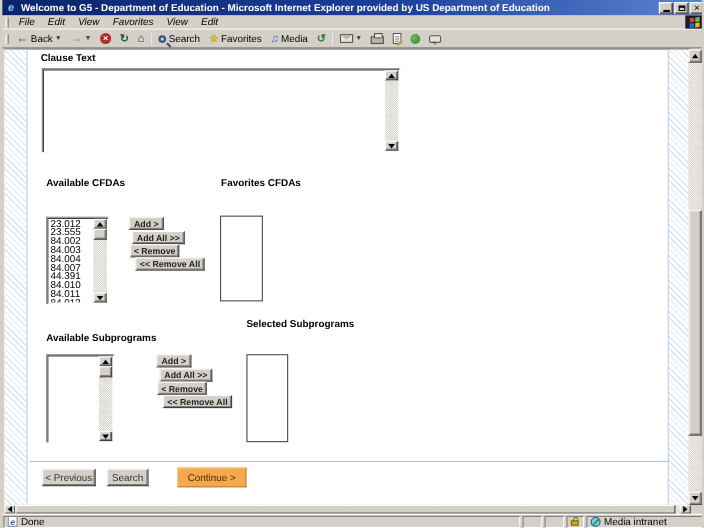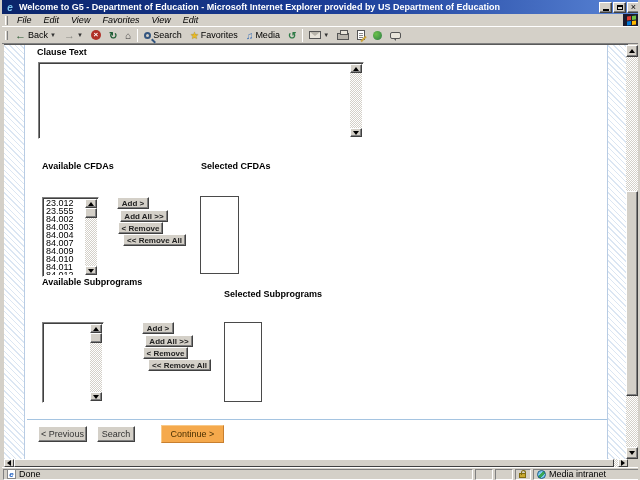--- a/index.html
+++ b/index.html
@@ -233,31 +233,31 @@
         <span class="sb-btn up">
             <i class="tri up"></i>
           </span>
         <span class="sb-btn down">
             <i class="tri down"></i>
           </span>
       </span>
     </div>
 
     <div class="plabel" style="left:38px;top:116px">Available CFDAs</div>
-    <div class="plabel" style="left:197px;top:116px">Selected CFDAs</div>
+    <div class="plabel" style="left:197px;top:116px">Favorites CFDAs</div>
 
     <div class="listbox sunken" style="left:38px;top:152px;width:57px;height:80px">
       <div class="lb-items">
           <div class="lb-item">23.012</div>
           <div class="lb-item">23.555</div>
           <div class="lb-item">84.002</div>
           <div class="lb-item">84.003</div>
           <div class="lb-item">84.004</div>
           <div class="lb-item">84.007</div>
-          <div class="lb-item">84.009</div>
+          <div class="lb-item">44.391</div>
           <div class="lb-item">84.010</div>
           <div class="lb-item">84.011</div>
           <div class="lb-item">84.012</div>
         </div>
       <span class="vsb">
         <span class="sb-track"></span>
         <span class="sb-btn up">
             <i class="tri up"></i>
           </span>
         <span class="sb-thumb" style="top:9px;height:10px"></span>
@@ -267,21 +267,21 @@
       </span>
     </div>
 
     <div class="xferbtn" style="left:113px;top:152px;width:32px">Add &gt;</div>
     <div class="xferbtn" style="left:116px;top:165px;width:48px">Add All &gt;&gt;</div>
     <div class="xferbtn" style="left:114px;top:177px;width:45px">&lt; Remove</div>
     <div class="xferbtn" style="left:119px;top:189px;width:63px">&lt;&lt; Remove All</div>
 
     <div class="selbox" style="left:196px;top:151px;width:39px;height:78px"></div>
 
-    <div class="plabel" style="left:38px;top:232px">Available Subprograms</div>
+    <div class="plabel" style="left:38px;top:257px">Available Subprograms</div>
     <div class="plabel" style="left:220px;top:244px">Selected Subprograms</div>
 
     <div class="listbox sunken" style="left:38px;top:277px;width:62px;height:81px">
       <span class="vsb">
         <span class="sb-track"></span>
         <span class="sb-btn up">
             <i class="tri up"></i>
           </span>
         <span class="sb-thumb" style="top:9px;height:10px"></span>
         <span class="sb-btn down">

